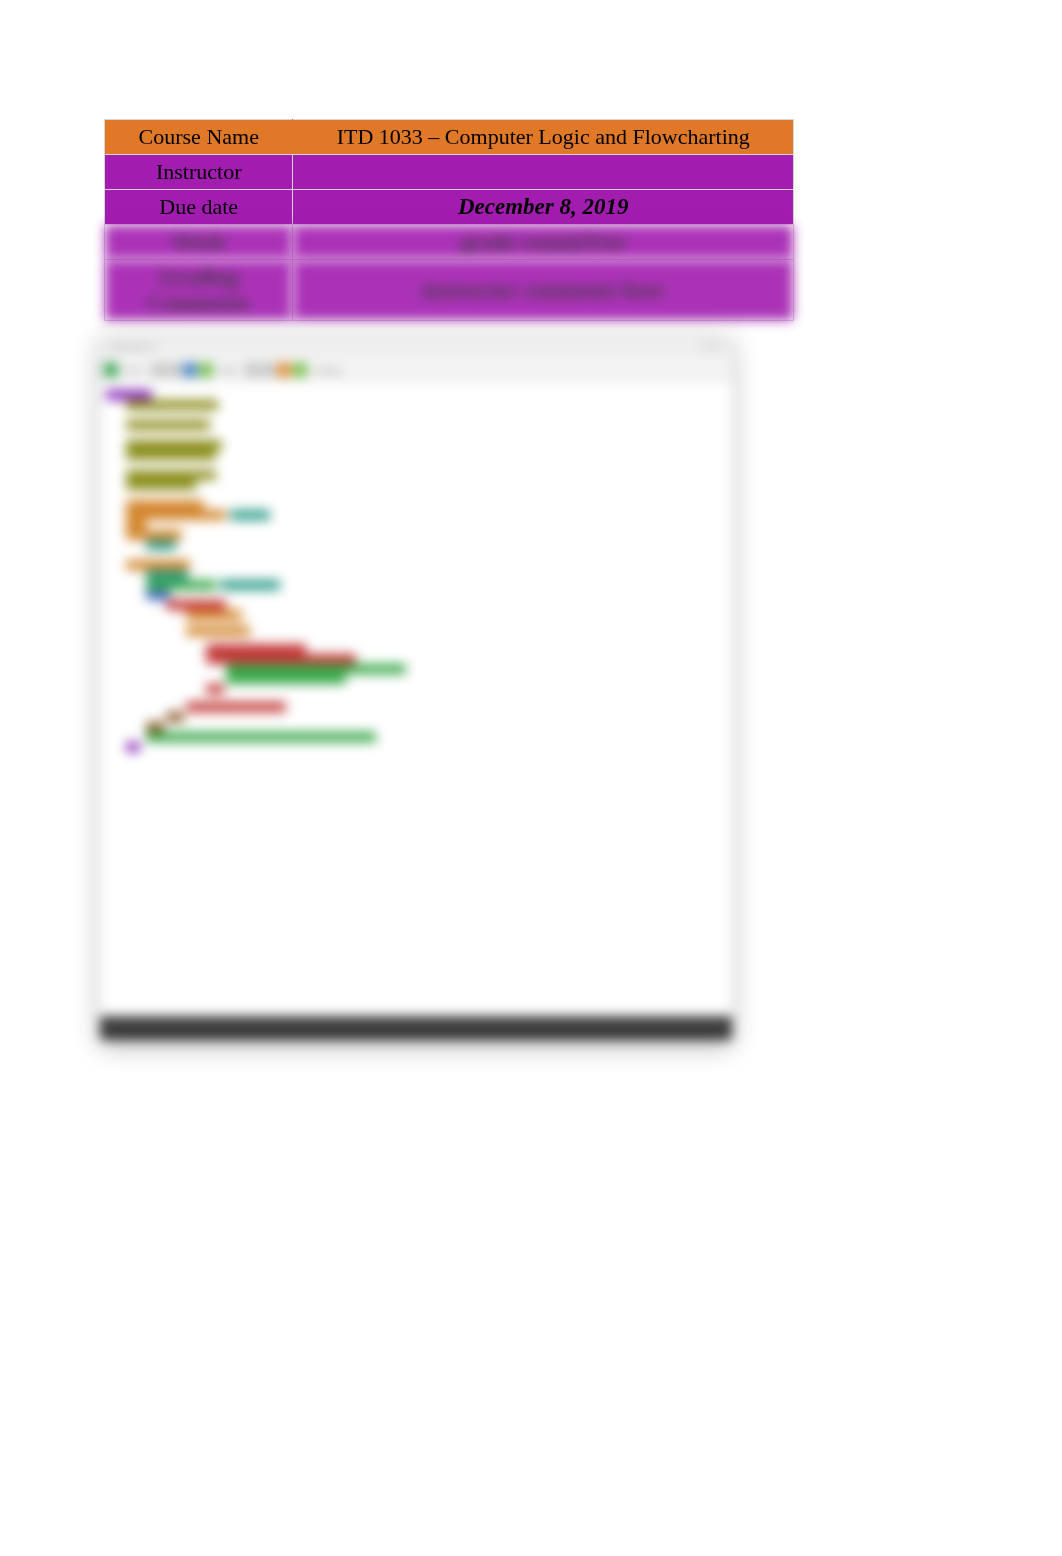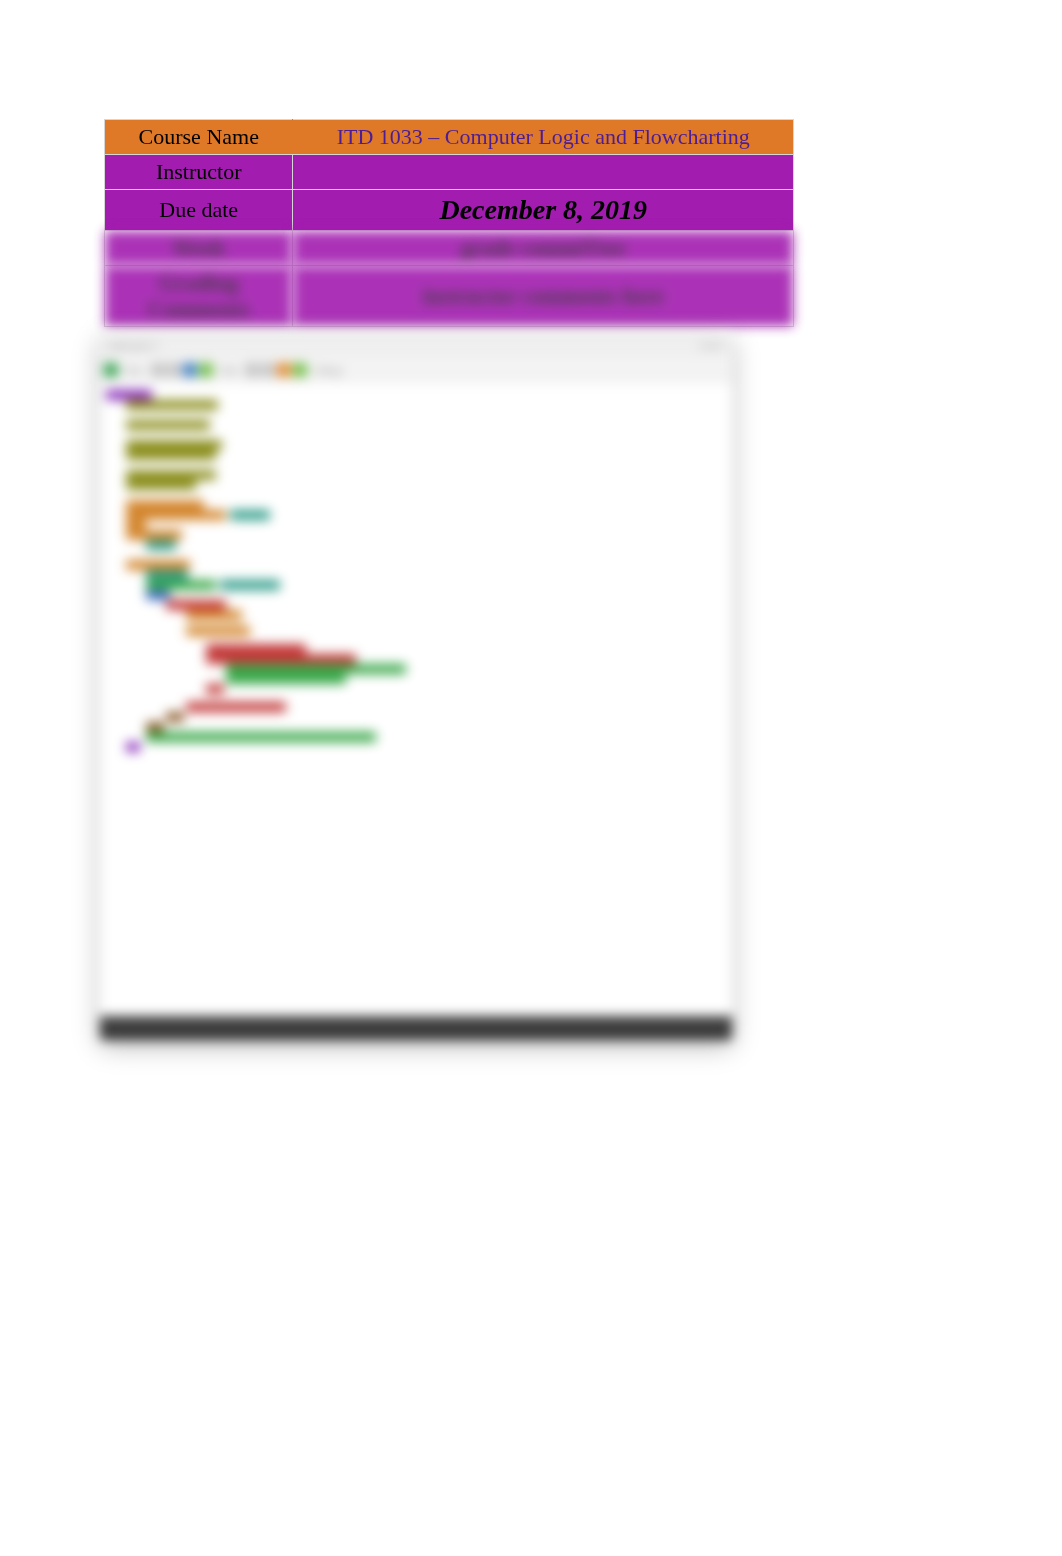--- a/index.html
+++ b/index.html
@@ -39,27 +39,27 @@
   .info-table td.right {
     width: 510px;
   }
   .info-table tr.header td.left {
     background: #df7827;
     color: #000;
     border-right: 1px solid #df7827;
   }
   .info-table tr.header td.right {
     background: #df7827;
-    color: #4c1d95;
+    color: #000000;
     border-left: 1px solid #df7827;
   }
   .info-table tr.due td.right {
     font-style: italic;
     font-weight: bold;
-    font-size: 28px;
+    font-size: 23px;
   }
   .info-table tr.blur td {
     filter: blur(6px);
     opacity: 0.9;
     color: #2b2b2b;
     font-weight: bold;
   }
 
   
   .code-wrap {

